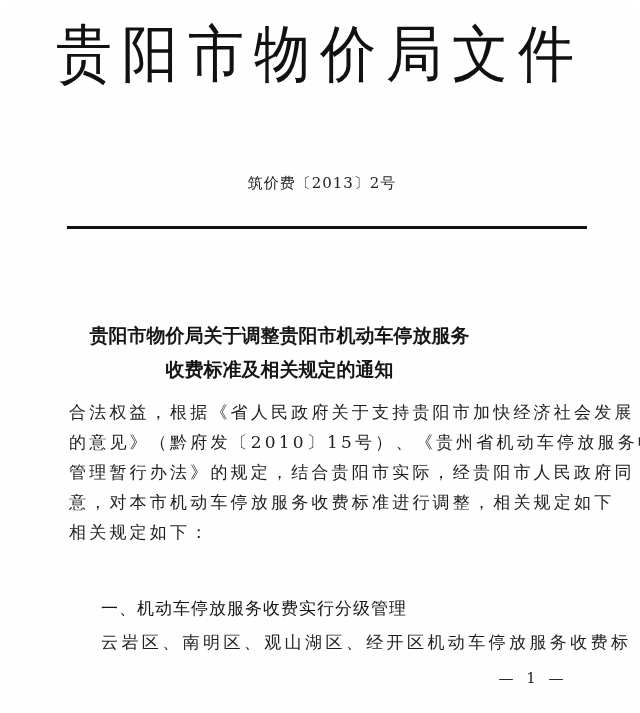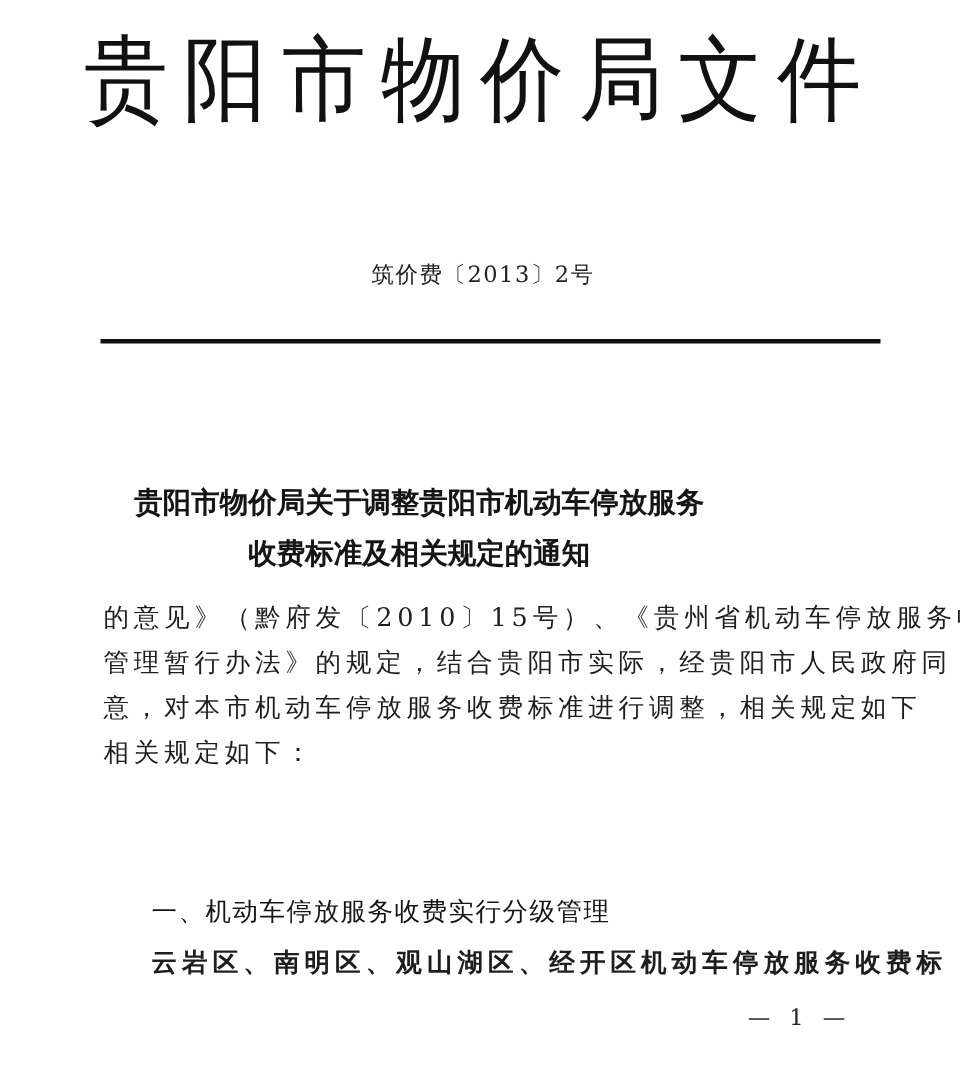--- a/index.html
+++ b/index.html
@@ -95,21 +95,20 @@
     }
     .section-text {
       position: absolute;
       top: 628px;
       left: 101px;
       font-size: 17px;
       line-height: 28px;
       letter-spacing: 3.4px;
       color: #1e1e1e;
       white-space: nowrap;
-      font-weight: bold;
     }
     .page-number {
       position: absolute;
       top: 669px;
       left: 468px;
       width: 130px;
       text-align: center;
       font-size: 15px;
       letter-spacing: 4px;
       color: #222;
@@ -126,20 +125,21 @@
   <div class="doc-number">筑价费〔2013〕2号</div>
 
   <div class="red-rule"></div>
 
   <div class="notice-title">
     <div>贵阳市物价局关于调整贵阳市机动车停放服务</div>
     <div>收费标准及相关规定的通知</div>
   </div>
 
   <div class="body-text">
+    <div class="line">合法权益，根据《省人民政府关于支持贵阳市加快经济社会发展</div>
     <div class="line">的意见》（黔府发〔2010〕15号）、《贵州省机动车停放服务收费</div>
     <div class="line">管理暂行办法》的规定，结合贵阳市实际，经贵阳市人民政府同</div>
     <div class="line">意，对本市机动车停放服务收费标准进行调整，相关规定如下</div>
     <div class="line">相关规定如下：</div>
   </div>
 
   <div class="section-heading">一、机动车停放服务收费实行分级管理</div>
 
   <div class="section-text">云岩区、南明区、观山湖区、经开区机动车停放服务收费标</div>
 

